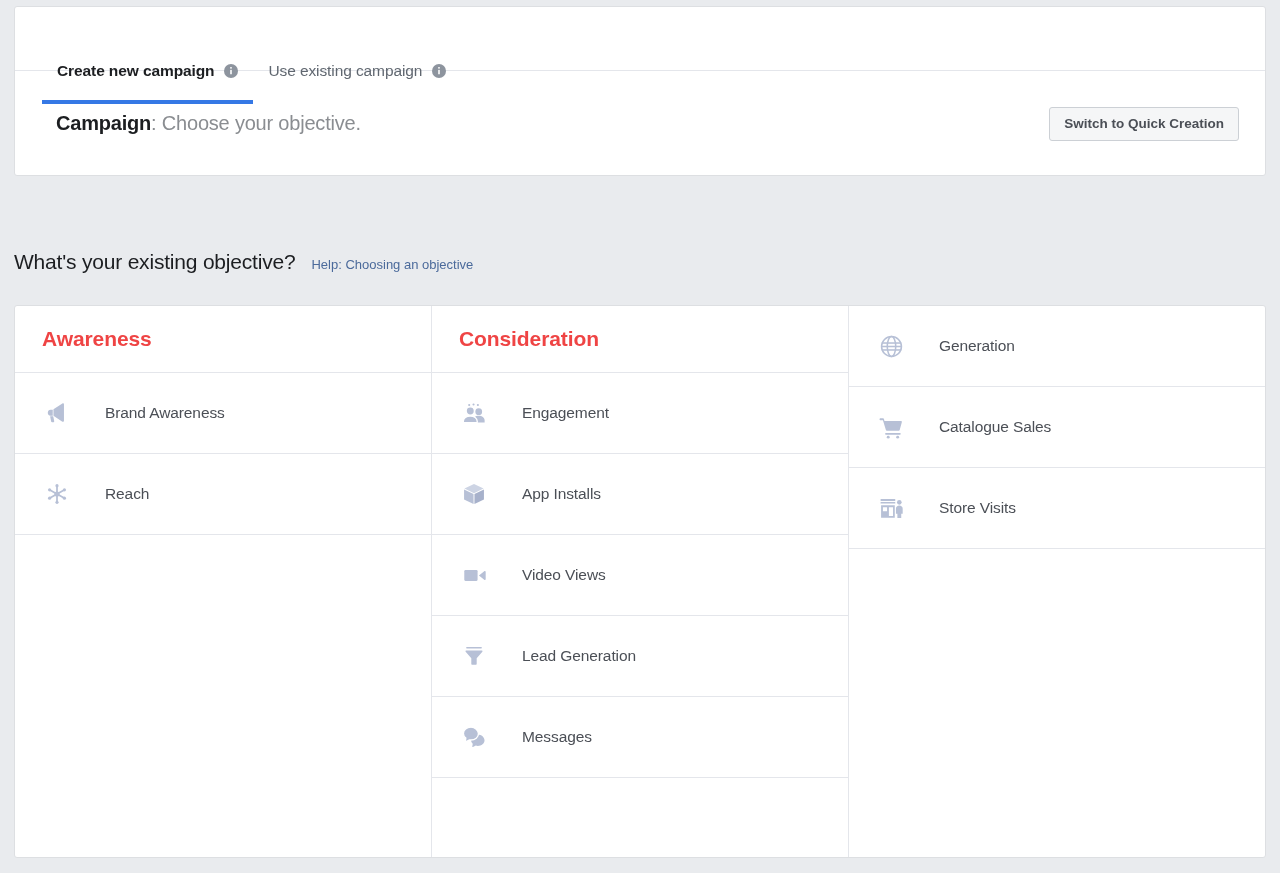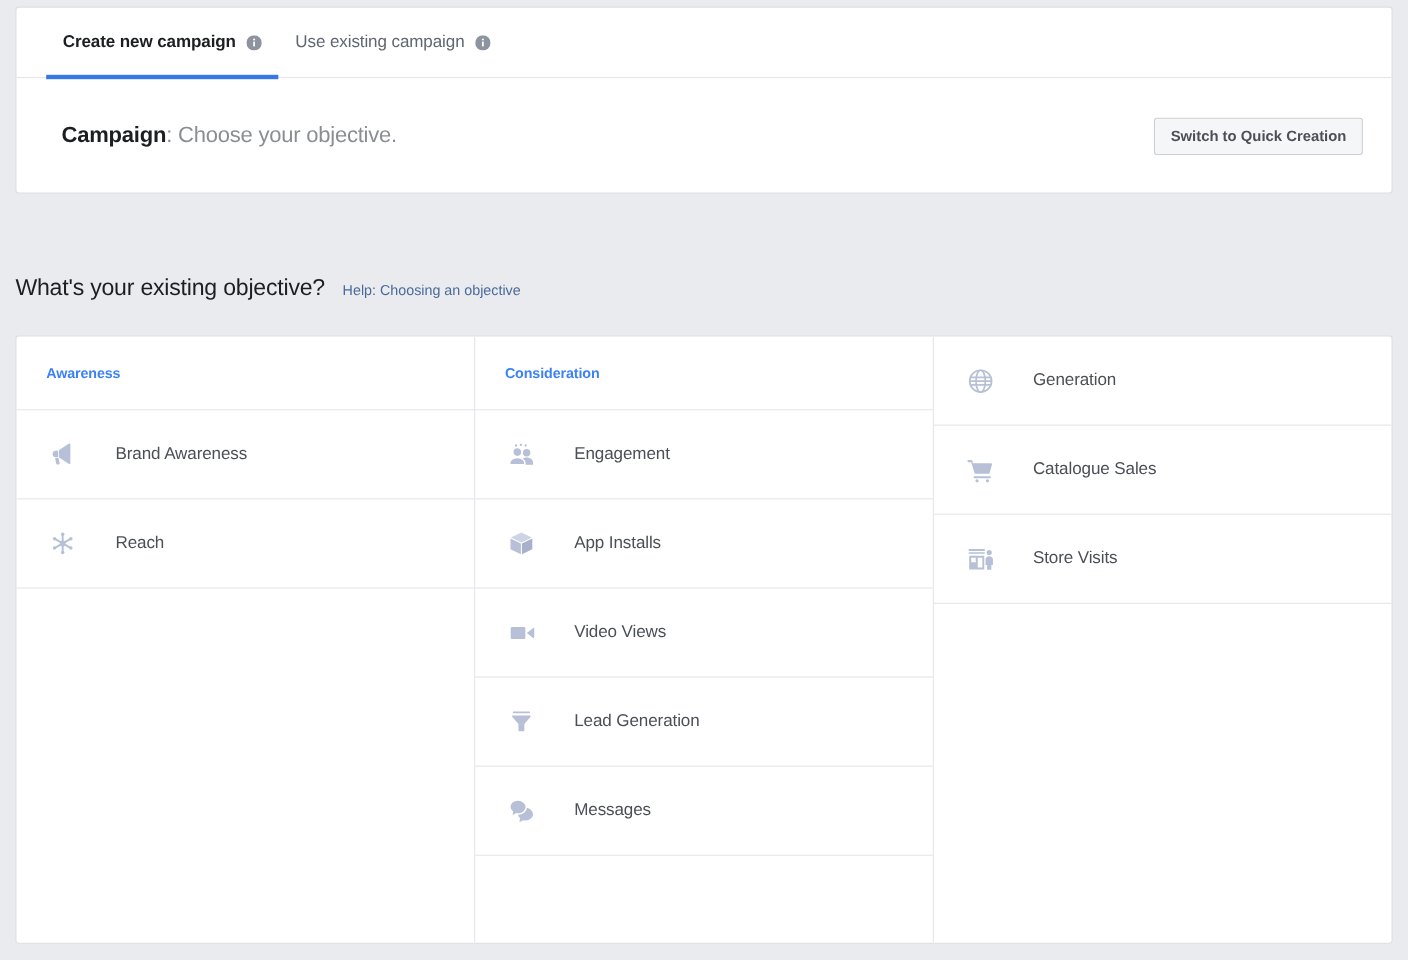--- a/index.html
+++ b/index.html
@@ -38,20 +38,21 @@
     padding-left: 27px;
   }
   .tab {
     position: relative;
     height: 64px;
     display: flex;
     align-items: center;
     padding: 0 15px;
     cursor: pointer;
     user-select: none;
+    margin-top: 32px;
   }
   .tab-label {
     font-size: 15.5px;
     letter-spacing: -0.1px;
     color: #606770;
     white-space: nowrap;
   }
   .tab.active .tab-label {
     color: #1c1e21;
     font-weight: bold;
@@ -148,23 +149,23 @@
     flex-direction: column;
   }
   .obj-col:last-child { border-right: none; }
 
   .col-header {
     height: 67px;
     display: flex;
     align-items: center;
     padding-left: 27px;
     border-bottom: 1px solid #e4e6eb;
-    font-size: 13px;
+    font-size: 21px;
     font-weight: bold;
-    color: #3b82f6;
+    color: #ef4444;
     letter-spacing: -0.1px;
   }
 
   .obj-item {
     height: 81px;
     flex: 0 0 81px;
     display: flex;
     align-items: center;
     padding-left: 22px;
     border-bottom: 1px solid #e4e6eb;

